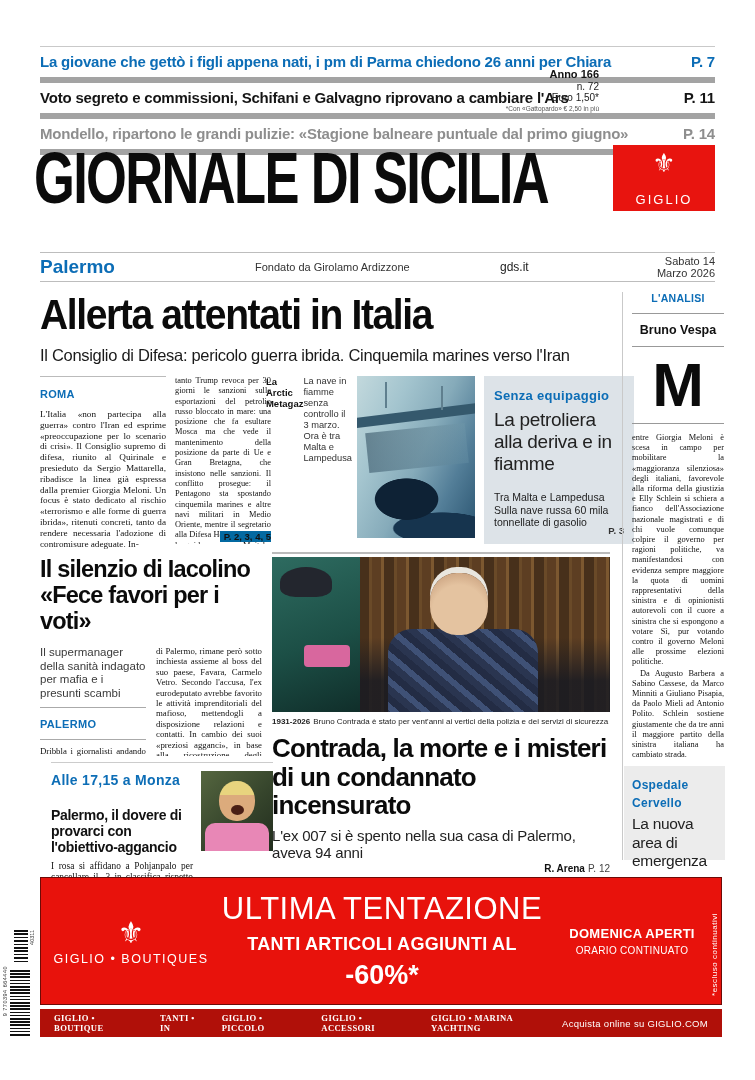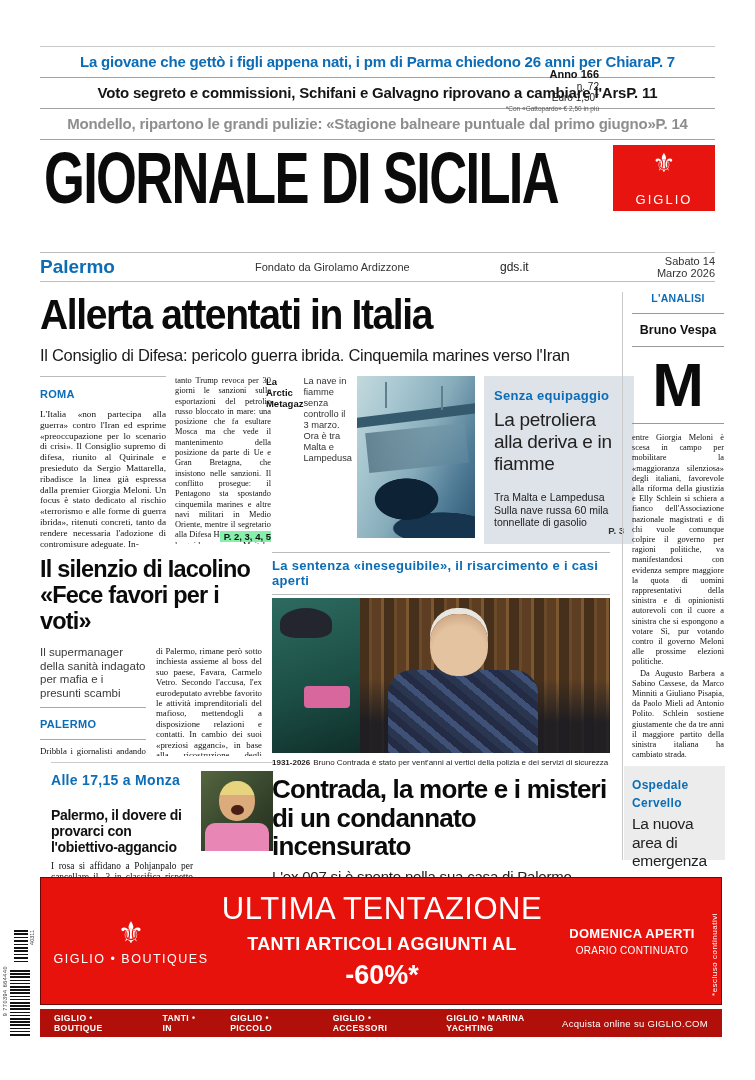--- a/index.html
+++ b/index.html
@@ -3,29 +3,29 @@
 <meta charset="utf-8">
 <style>
   * { margin:0; padding:0; box-sizing:border-box; }
   html,body { background:#ffffff; }
   body { width:755px; height:1080px; position:relative; overflow:hidden;
          font-family:"Liberation Sans", sans-serif; color:#111; }
   .page { position:absolute; inset:0; background:#fff; }
 
   
   .teasers { position:absolute; left:40px; right:40px; top:46px; border-top:1px solid #c9c9c9; }
-  .teaser { display:flex; justify-content:center; align-items:center;
-            padding:6px 0 7px; border-bottom:1px solid #a3a3a3;
+  .teaser { display:flex; justify-content:space-between; align-items:center;
+            padding:6px 0 7px; border-bottom:6px solid #a3a3a3;
             font-weight:bold; font-size:15px; letter-spacing:-0.2px; }
   .teaser.blue { color:#0c6db6; }
   .teaser.black { color:#151515; }
   .teaser.gray { color:#8e8e8e; }
 
   
-  .masthead { position:absolute; left:44px; right:40px; top:143px; height:72px; }
+  .masthead { position:absolute; left:34px; right:40px; top:143px; height:72px; }
   .mast-title { position:absolute; left:0; top:-6px; font-weight:bold; font-size:64px;
                 letter-spacing:-2px; white-space:nowrap; color:#0b0b0b;
                 transform:scale(0.82,1.12); transform-origin:left top; }
   .giglio-box { position:absolute; right:0; top:2px; width:102px; height:66px;
                 background:#e8140f; color:#fff; display:flex; flex-direction:column;
                 align-items:center; justify-content:center; }
   .giglio-box .lily { font-family:"DejaVu Sans", sans-serif; font-size:26px; line-height:26px; }
   .giglio-box .gname { font-size:13px; letter-spacing:2px; margin-top:16px; }
   .edition-info { position:absolute; right:156px; top:68px; text-align:right; line-height:1.15; }
   .edition-info .anno { font-weight:bold; font-size:11px; }
@@ -49,21 +49,21 @@
                   letter-spacing:-0.3px; color:#1a1a1a; white-space:nowrap; }
   .lead-body { position:absolute; left:40px; top:376px; display:flex; height:168px; }
   .serif { font-family:"Liberation Serif", serif; text-align:justify; }
   .lead-col1 { width:126px; }
   .lead-col1 .rule { border-top:1px solid #bbb; margin-bottom:7px; }
   .kicker { color:#0c6db6; font-weight:bold; font-size:11px; letter-spacing:0.3px; }
   .lead-col1 .body { margin-top:7px; font-size:9.2px; line-height:10.8px; }
   .lead-col2 { width:96px; margin-left:9px; position:relative; overflow:hidden; }
   .lead-col2 .body { font-size:8.4px; line-height:10.3px; }
   .lead-pages { position:absolute; right:0; bottom:2px; font-weight:bold; font-size:9.5px;
-                font-family:"Liberation Sans", sans-serif; background:#86efac; padding-left:4px; }
+                font-family:"Liberation Sans", sans-serif; background:#0369a1; padding-left:4px; }
   .lead-caption { width:72px; margin-left:9px; display:flex; 
                   justify-content:flex-end; padding-bottom:6px; }
   .lead-caption .cap-title { font-weight:bold; font-size:9.5px; }
   .lead-caption .cap-text { font-size:9.3px; line-height:11px; color:#333; }
   .tanker-photo { width:118px; height:162px; margin-left:5px; position:relative; overflow:hidden;
       background:
         radial-gradient(ellipse 52px 34px at 42% 76%, #0e2235 0 60%, rgba(14,34,53,0) 62%),
         radial-gradient(ellipse 80px 26px at 72% 94%, #16344e 0 60%, rgba(22,52,78,0) 62%),
         linear-gradient(115deg,#c3d9dd 0%,#a3c4ce 28%,#86abba 52%,#537e98 75%,#2a5470 100%); }
   .tanker-photo .deck { position:absolute; left:-6px; top:34px; width:140px; height:10px;
@@ -167,21 +167,21 @@
   .ad .adright { width:178px; text-align:center; }
   .ad .adr1 { font-size:13px; font-weight:bold; letter-spacing:0.3px; }
   .ad .adr2 { font-size:10px; margin-top:4px; letter-spacing:0.3px; }
   .ad .adnote { position:absolute; right:2px; bottom:8px; writing-mode:vertical-rl;
                 transform:rotate(180deg); font-size:8px; letter-spacing:0.5px; }
 
   
   .strip { position:absolute; left:40px; top:1009px; width:682px; height:28px; background:#b01009;
            color:#fff; display:flex; align-items:center; padding:0 14px; font-size:8.6px;
            font-weight:bold; letter-spacing:0.4px; }
-  .strip .items { display:flex; gap:27px; flex:1; }
+  .strip .items { display:flex; gap:15px; flex:1;font-family:Liberation Serif, serif; }
   .strip .shop { font-weight:normal; font-size:9.5px; letter-spacing:0.3px; }
 
   
   .barcode { position:absolute; left:6px; top:930px; width:26px; height:112px; }
   .barcode .bc1 { position:absolute; left:8px; top:0; width:14px; height:34px;
       background:repeating-linear-gradient(180deg,#111 0 1.5px,#fff 1.5px 3.4px); }
   .barcode .bc2 { position:absolute; left:4px; top:40px; width:20px; height:66px;
       background:repeating-linear-gradient(180deg,#111 0 1.6px,#fff 1.6px 3.2px); }
   .barcode .bdig { position:absolute; left:-4px; top:36px; font-size:5.5px; color:#333;
       writing-mode:vertical-rl; transform:rotate(180deg); letter-spacing:0.5px; }
@@ -286,21 +286,20 @@
       </div>
       <div class="iac-b">
         <div class="iac-body serif">di Palermo, rimane però sotto inchiesta assieme al boss del suo paese, Favara, Carmelo Vetro. Secondo l'accusa, l'ex eurodeputato avrebbe favorito le attività imprenditoriali del mafioso, mettendogli a disposizione relazioni e contatti. In cambio dei suoi «preziosi agganci», in base alla ricostruzione degli investigatori, Iacolino avrebbe ottenuto finanziamenti per campagne elettorali e assunzioni di persone a lui vicine.</div>
 
       </div>
     </div>
   </div>
 
   <div class="contrada">
     <div class="crule"></div>
-    <span class="kicker ck">La sentenza «ineseguibile», il risarcimento e i casi aperti</span>
     <div class="crule"></div>
     <div class="contrada-photo">
       <div class="shelf-left"></div>
       <div class="pink"></div>
       <div class="hat"></div>
       <div class="body"></div>
       <div class="head"></div>
     </div>
     <div class="ccaption">
       <span class="byname">1931-2026</span><span>Bruno Contrada è stato per vent'anni ai vertici della polizia e dei servizi di sicurezza</span>

